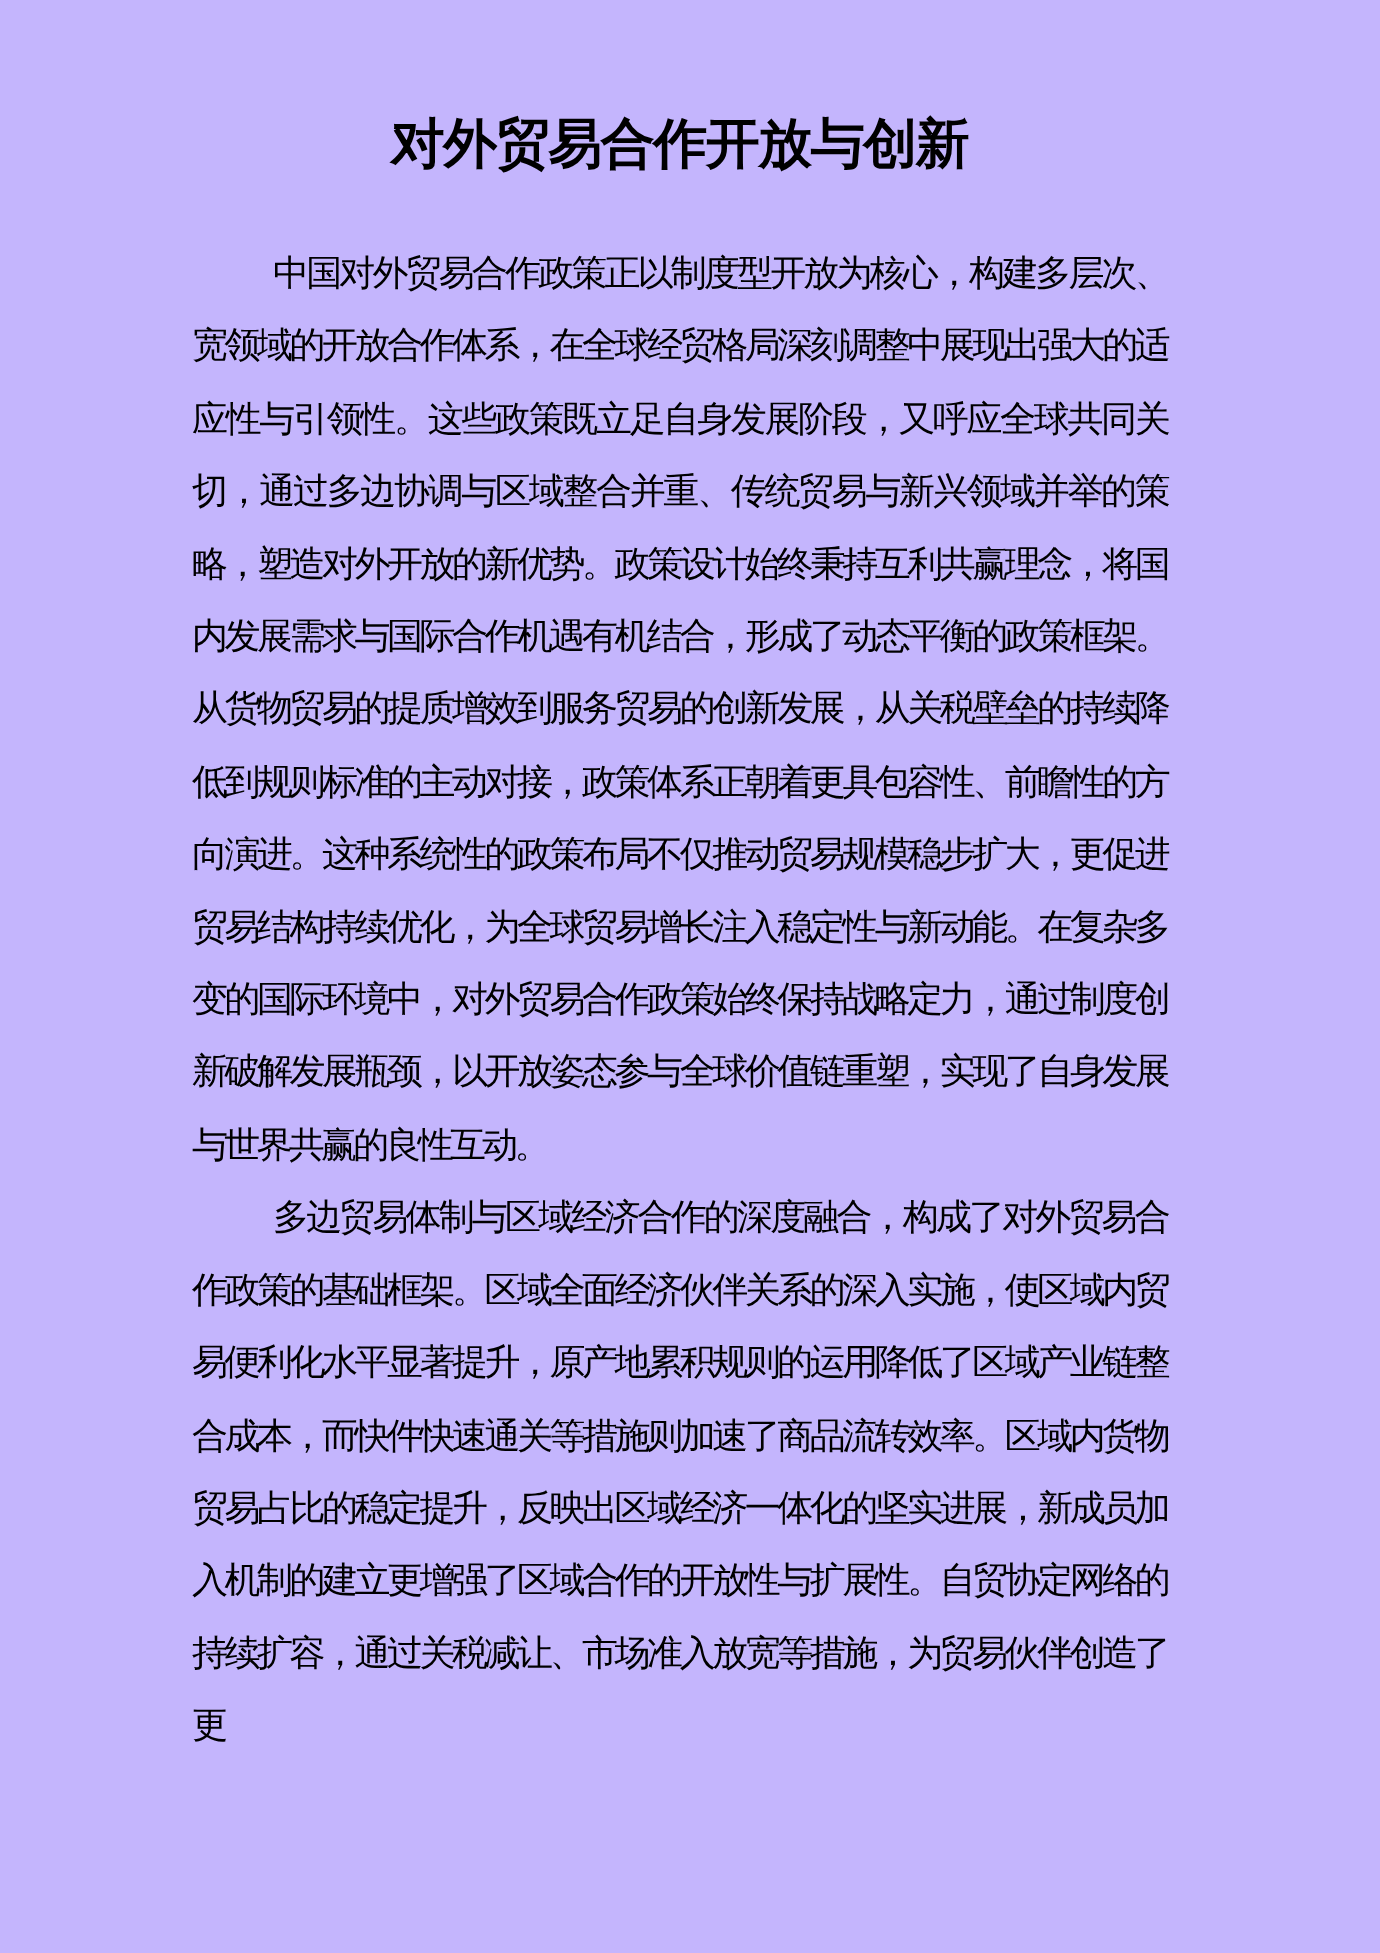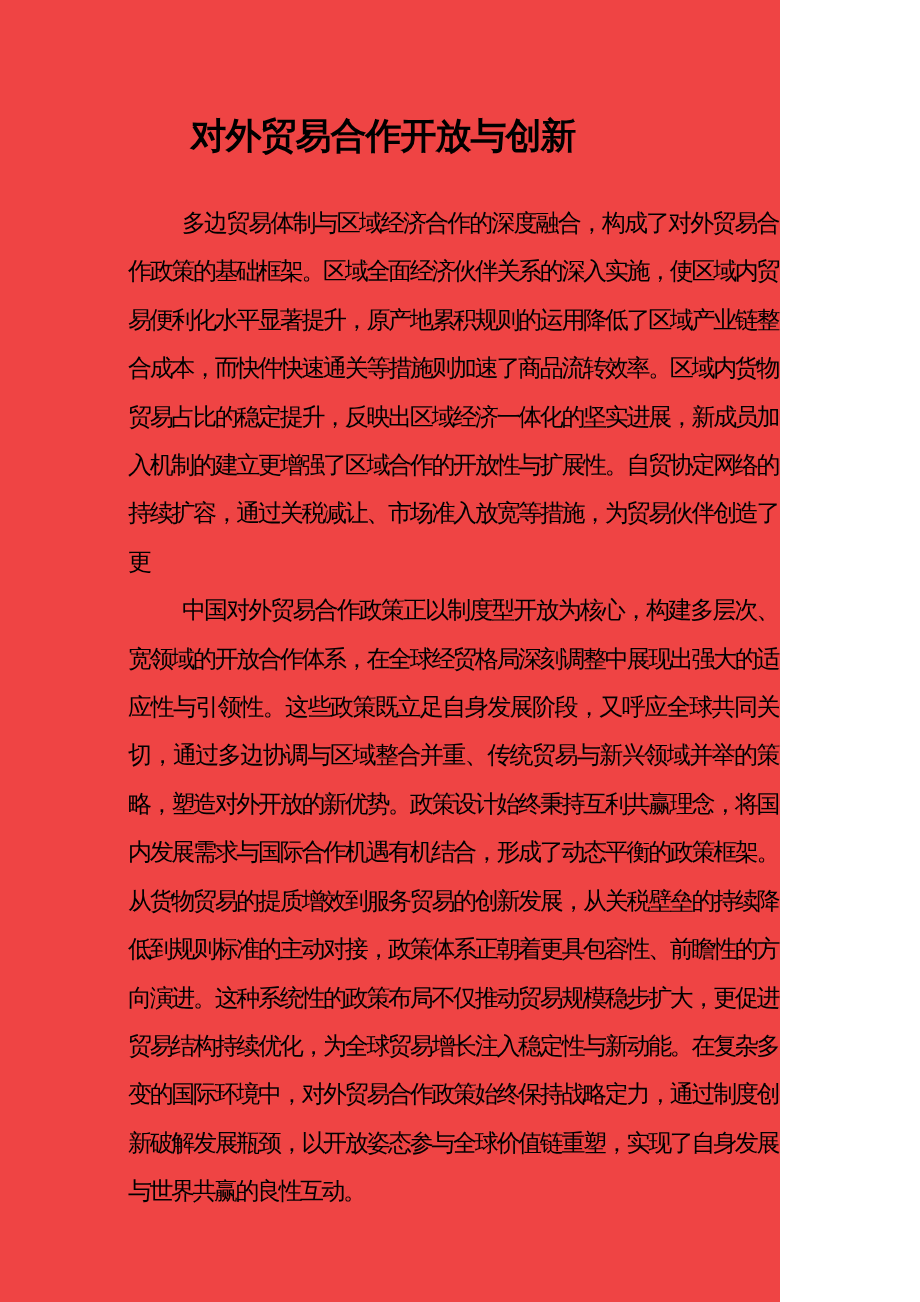--- a/index.html
+++ b/index.html
@@ -9,24 +9,24 @@
   body {
     width: 920px;
     height: 1302px;
     background: #ffffff;
     color: #000000;
     overflow: hidden;
     font-family: "Liberation Serif", "DejaVu Serif", serif;
   }
   .page {
     box-sizing: border-box;
-    width: 780px;
+    width: 920px;
     height: 1302px;
-    padding: 112px 142px 0 128px;
-    background: #ef4444;
+    padding: 72px 142px 0 128px;
+    background: #c4b5fd;
   }
   .doc-title {
     font-family: "Liberation Sans", "DejaVu Sans", sans-serif;
     font-weight: 700;
     font-size: 36px;
     line-height: 48px;
     letter-spacing: -1px;
     text-align: center;
     margin: 0 0 39px 0;
     white-space: nowrap;
@@ -43,16 +43,16 @@
     text-indent: 54px;
     word-break: break-all;
   }
 </style>
 </head>
 <body>
 
 <div class="page">
   <h1 class="doc-title">对外贸易合作开放与创新</h1>
   <div class="doc-body">
+    <p class="doc-paragraph">中国对外贸易合作政策正以制度型开放为核心，构建多层次、宽领域的开放合作体系，在全球经贸格局深刻调整中展现出强大的适应性与引领性。这些政策既立足自身发展阶段，又呼应全球共同关切，通过多边协调与区域整合并重、传统贸易与新兴领域并举的策略，塑造对外开放的新优势。政策设计始终秉持互利共赢理念，将国内发展需求与国际合作机遇有机结合，形成了动态平衡的政策框架。从货物贸易的提质增效到服务贸易的创新发展，从关税壁垒的持续降低到规则标准的主动对接，政策体系正朝着更具包容性、前瞻性的方向演进。这种系统性的政策布局不仅推动贸易规模稳步扩大，更促进贸易结构持续优化，为全球贸易增长注入稳定性与新动能。在复杂多变的国际环境中，对外贸易合作政策始终保持战略定力，通过制度创新破解发展瓶颈，以开放姿态参与全球价值链重塑，实现了自身发展与世界共赢的良性互动。</p>
     <p class="doc-paragraph">多边贸易体制与区域经济合作的深度融合，构成了对外贸易合作政策的基础框架。区域全面经济伙伴关系的深入实施，使区域内贸易便利化水平显著提升，原产地累积规则的运用降低了区域产业链整合成本，而快件快速通关等措施则加速了商品流转效率。区域内货物贸易占比的稳定提升，反映出区域经济一体化的坚实进展，新成员加入机制的建立更增强了区域合作的开放性与扩展性。自贸协定网络的持续扩容，通过关税减让、市场准入放宽等措施，为贸易伙伴创造了更</p>
-    <p class="doc-paragraph">中国对外贸易合作政策正以制度型开放为核心，构建多层次、宽领域的开放合作体系，在全球经贸格局深刻调整中展现出强大的适应性与引领性。这些政策既立足自身发展阶段，又呼应全球共同关切，通过多边协调与区域整合并重、传统贸易与新兴领域并举的策略，塑造对外开放的新优势。政策设计始终秉持互利共赢理念，将国内发展需求与国际合作机遇有机结合，形成了动态平衡的政策框架。从货物贸易的提质增效到服务贸易的创新发展，从关税壁垒的持续降低到规则标准的主动对接，政策体系正朝着更具包容性、前瞻性的方向演进。这种系统性的政策布局不仅推动贸易规模稳步扩大，更促进贸易结构持续优化，为全球贸易增长注入稳定性与新动能。在复杂多变的国际环境中，对外贸易合作政策始终保持战略定力，通过制度创新破解发展瓶颈，以开放姿态参与全球价值链重塑，实现了自身发展与世界共赢的良性互动。</p>
   </div>
 </div>
 
 </body></html>

